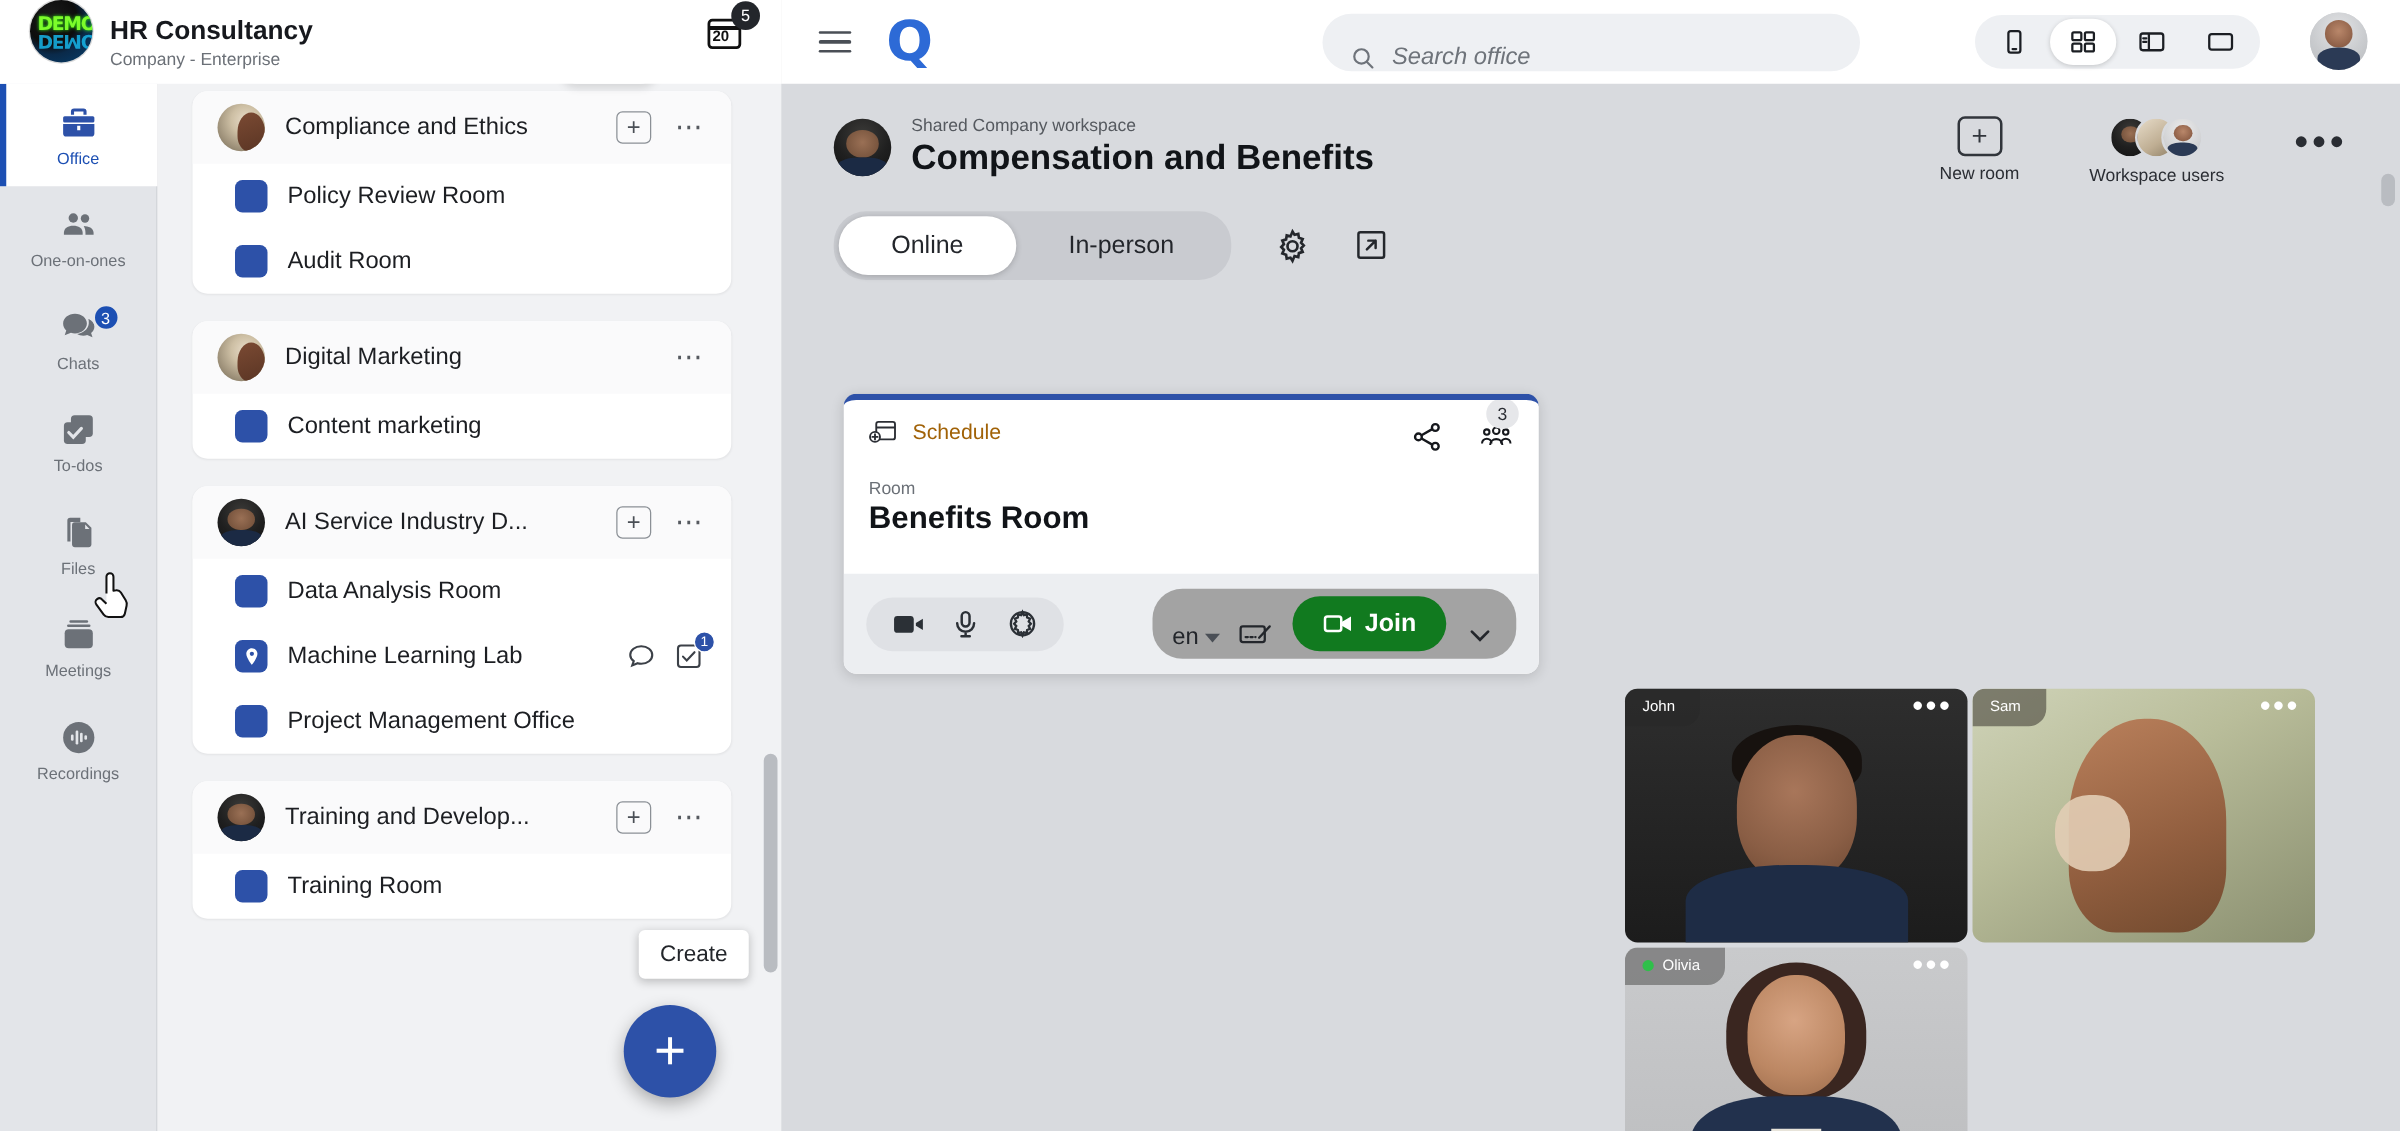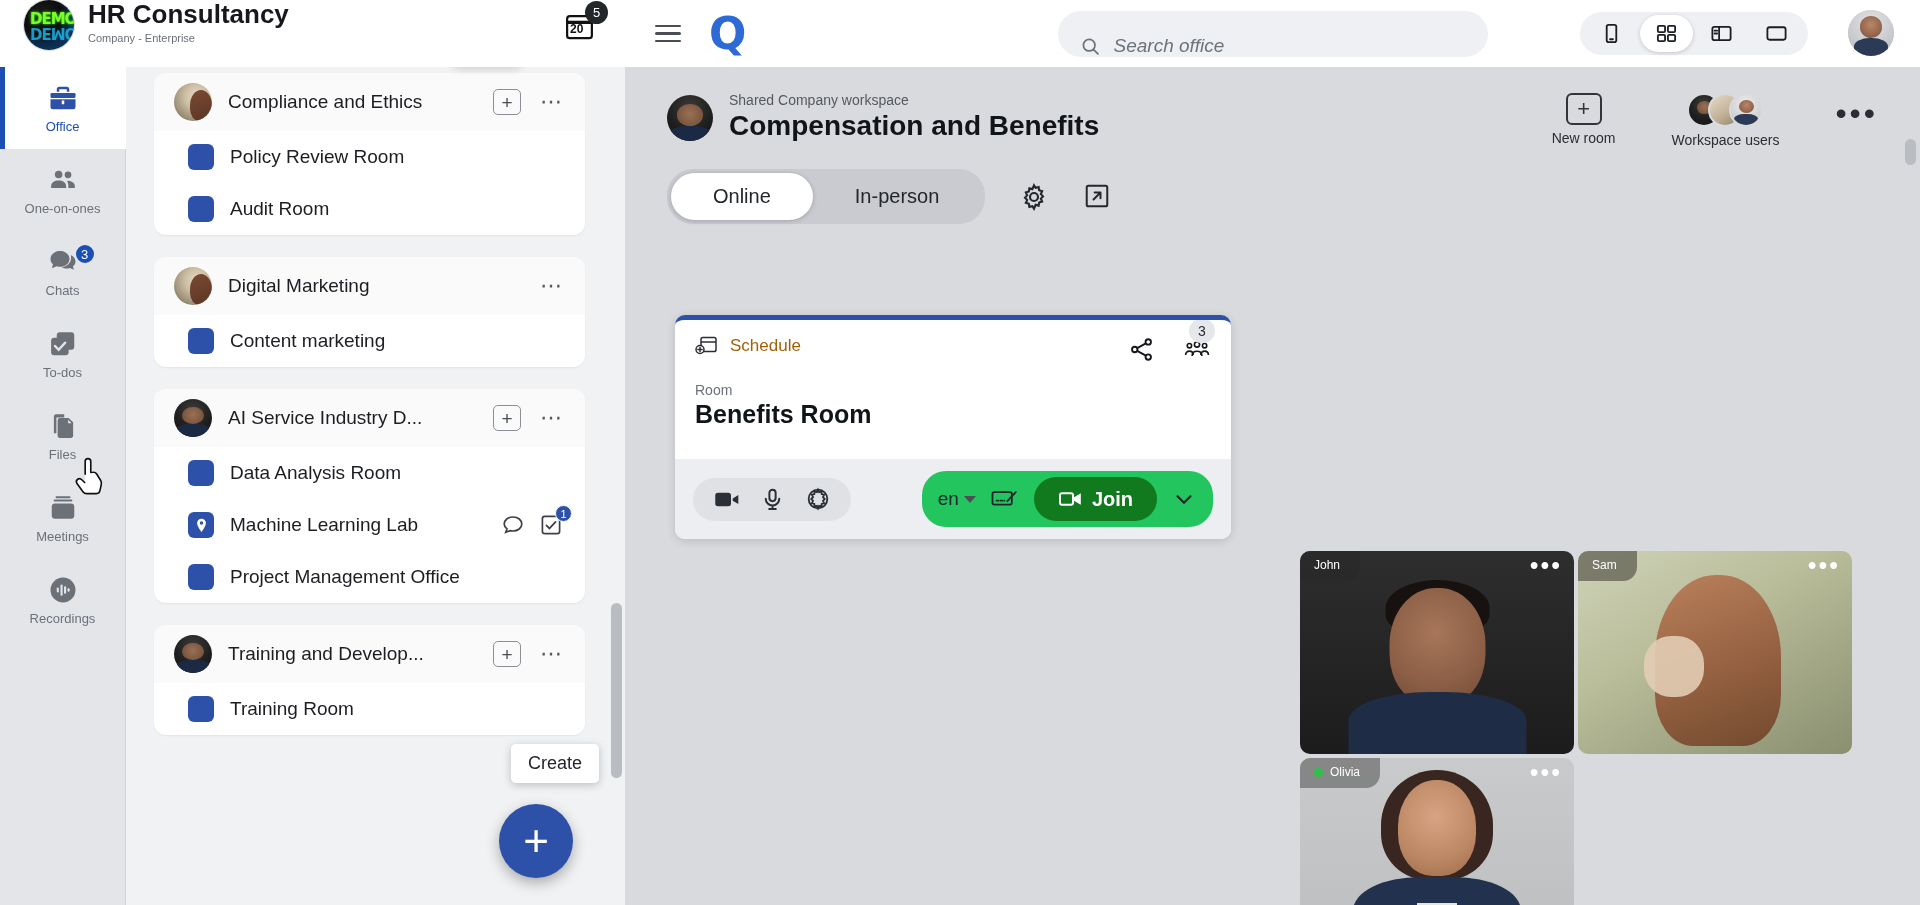--- a/index.html
+++ b/index.html
@@ -26,22 +26,22 @@
   .brand-logo .demo-top {
     position:absolute; left:6px; right:6px; top:12px; text-align:center;
     font-family: "DejaVu Sans", sans-serif; font-weight:bold; font-size:15px;
     color:#7dfc2b; letter-spacing:-1px; text-shadow: 0 0 3px #39ff14; line-height:1;
   }
   .brand-logo .demo-bot {
     position:absolute; left:6px; right:6px; top:25px; text-align:center;
     font-family: "DejaVu Sans", sans-serif; font-weight:bold; font-size:15px;
     color:#17b6e8; letter-spacing:-1px; transform: scaleY(-1); opacity:.85; line-height:1;
   }
-  .brand-text .t1 { font-size: 26px; font-weight: 700; color:#16181d; line-height:1.1; }
-  .brand-text .t2 { font-size: 11px; color:#6b7077; margin-top: 3px; }
+  .brand-text .t1 { font-size: 21px; font-weight: 700; color:#16181d; line-height:1.1;margin-top:13px; }
+  .brand-text .t2 { font-size: 14px; color:#6b7077; margin-top: 3px; }
 
   .rail {
     position:absolute; left:0; top:67px; width:126px; bottom:0;
     background:#e3e5e9; border-right: 1px solid #cfd2d6;
     display:flex; flex-direction: column; align-items:center; padding-top: 0;
   }
   .rail-item {
     width:126px; height: 82px; display:flex; flex-direction:column;
     align-items:center; justify-content:center; gap:6px; position:relative;
     cursor: pointer;
@@ -230,21 +230,21 @@
     position:absolute; top:-18px; right:-2px; min-width:26px; height:24px; border-radius:12px;
     background:#e6e7ea; color:#2b2e34; font-size:14px; display:flex; align-items:center; justify-content:center; padding:0 6px;
   }
   .rc-roomlbl { font-size:14px; color:#6b7077; margin: 24px 0 2px 0; }
   .rc-roomname { font-size: 25px; font-weight: 700; color:#111418; }
   .rc-bottom {
     margin-top: 30px; background:#eceef1; display:flex; align-items:center;
     padding: 12px 18px; gap: 14px;
   }
   .pill-grey { background:#dfe1e5; border-radius: 24px; display:flex; align-items:center; gap:20px; padding: 8px 20px; }
-  .pill-grey2 { background:#22c55e; border-radius: 24px; display:flex; align-items:center; gap:14px; padding: 6px 16px; margin-left:auto;}
+  .pill-grey2 { background:#a3a3a3; border-radius: 24px; display:flex; align-items:flex-end; gap:14px; padding: 6px 16px; margin-left:auto;}
   .join-btn {
     background:#117a1f; color:#fff; border-radius: 24px; display:flex; align-items:center;
     gap:10px; padding: 10px 24px; font-size:20px; font-weight:600; cursor:pointer; border:none;
   }
   .lang { font-size:19px; color:#23262b; display:flex; align-items:center; gap:5px; cursor:pointer;}
   .caret-d { width:0;height:0;border-left:6px solid transparent;border-right:6px solid transparent;border-top:7px solid #4a4f56;}
 
   
   .tiles { position:absolute; left: 675px; top: 484px; display:flex; flex-wrap:wrap; gap: 4px; width: 556px; }
   .tile { width: 274px; height: 203px; border-radius: 10px; overflow:hidden; position:relative; }

